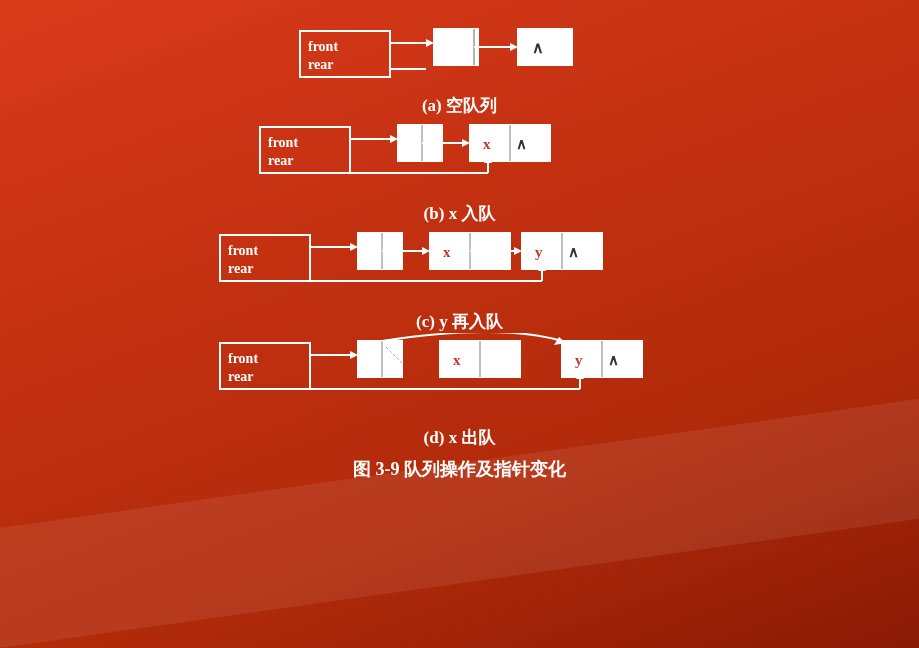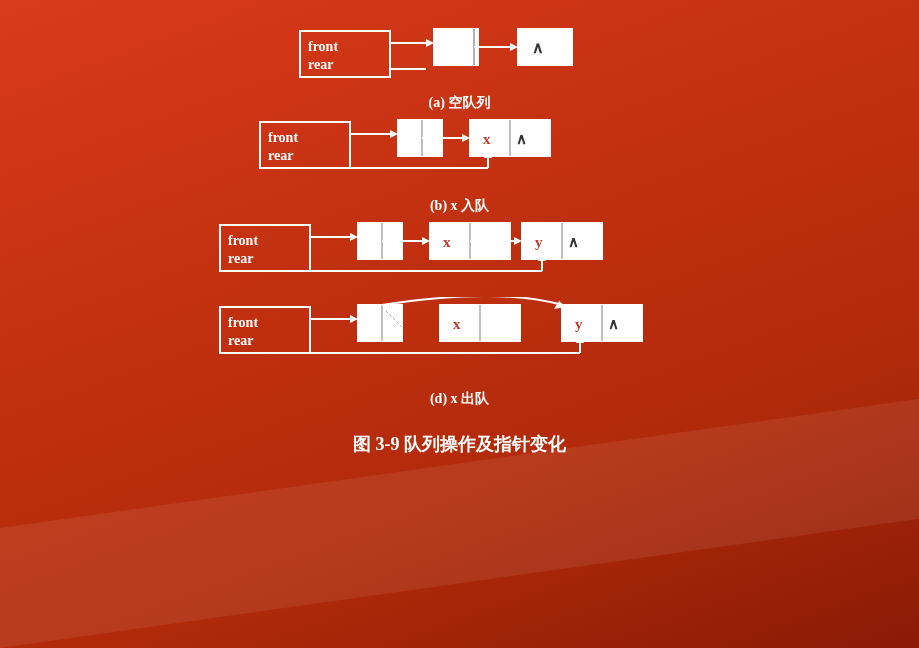--- a/index.html
+++ b/index.html
@@ -30,32 +30,32 @@
       height: 100%;
       display: flex;
       flex-direction: column;
       align-items: center;
       padding: 16px 0;
     }
 
     
     .caption {
       color: white;
-      font-size: 14px;
+      font-size: 17px;
       font-weight: bold;
       margin-top: 3px;
       text-align: center;
     }
 
     
     .figure-caption {
       color: white;
       font-size: 18px;
       font-weight: bold;
-      margin-top: 24px;
+      margin-top: 8px;
       text-align: left;
     }
 
     .section-wrapper {
       display: flex;
       flex-direction: column;
       align-items: center;
       width: 100%;
     }
 
@@ -159,20 +159,21 @@
           <rect x="312" y="8" width="80" height="36" fill="white" stroke="white" stroke-width="2"></rect>
           <line x1="352" y1="8" x2="352" y2="44" stroke="#aaa" stroke-width="1.5"></line>
           <text x="325" y="32" fill="#c0392b" font-size="15" font-weight="bold" font-family="serif">y</text>
           <text x="358" y="32" fill="#333" font-size="15" font-weight="bold" font-family="serif">∧</text>
 
           <line x1="100" y1="56" x2="332" y2="56" stroke="white" stroke-width="2"></line>
           <line x1="332" y1="56" x2="332" y2="46" stroke="white" stroke-width="2"></line>
           <polygon points="328,46 332,38 336,46" fill="white"></polygon>
         </svg>
       </div>
+      <div class="caption">(c)  y 再入队</div>
     </div>
 
     <div class="section-wrapper">
       <div style="position:relative; height:90px; width:500px;">
         <svg width="500" height="90" style="position:absolute;top:0;left:0;">
 
           <rect x="10" y="10" width="90" height="46" fill="none" stroke="white" stroke-width="2"></rect>
           <text x="18" y="30" fill="white" font-size="14" font-weight="bold" font-family="serif">front</text>
           <text x="18" y="48" fill="white" font-size="14" font-weight="bold" font-family="serif">rear</text>
 

